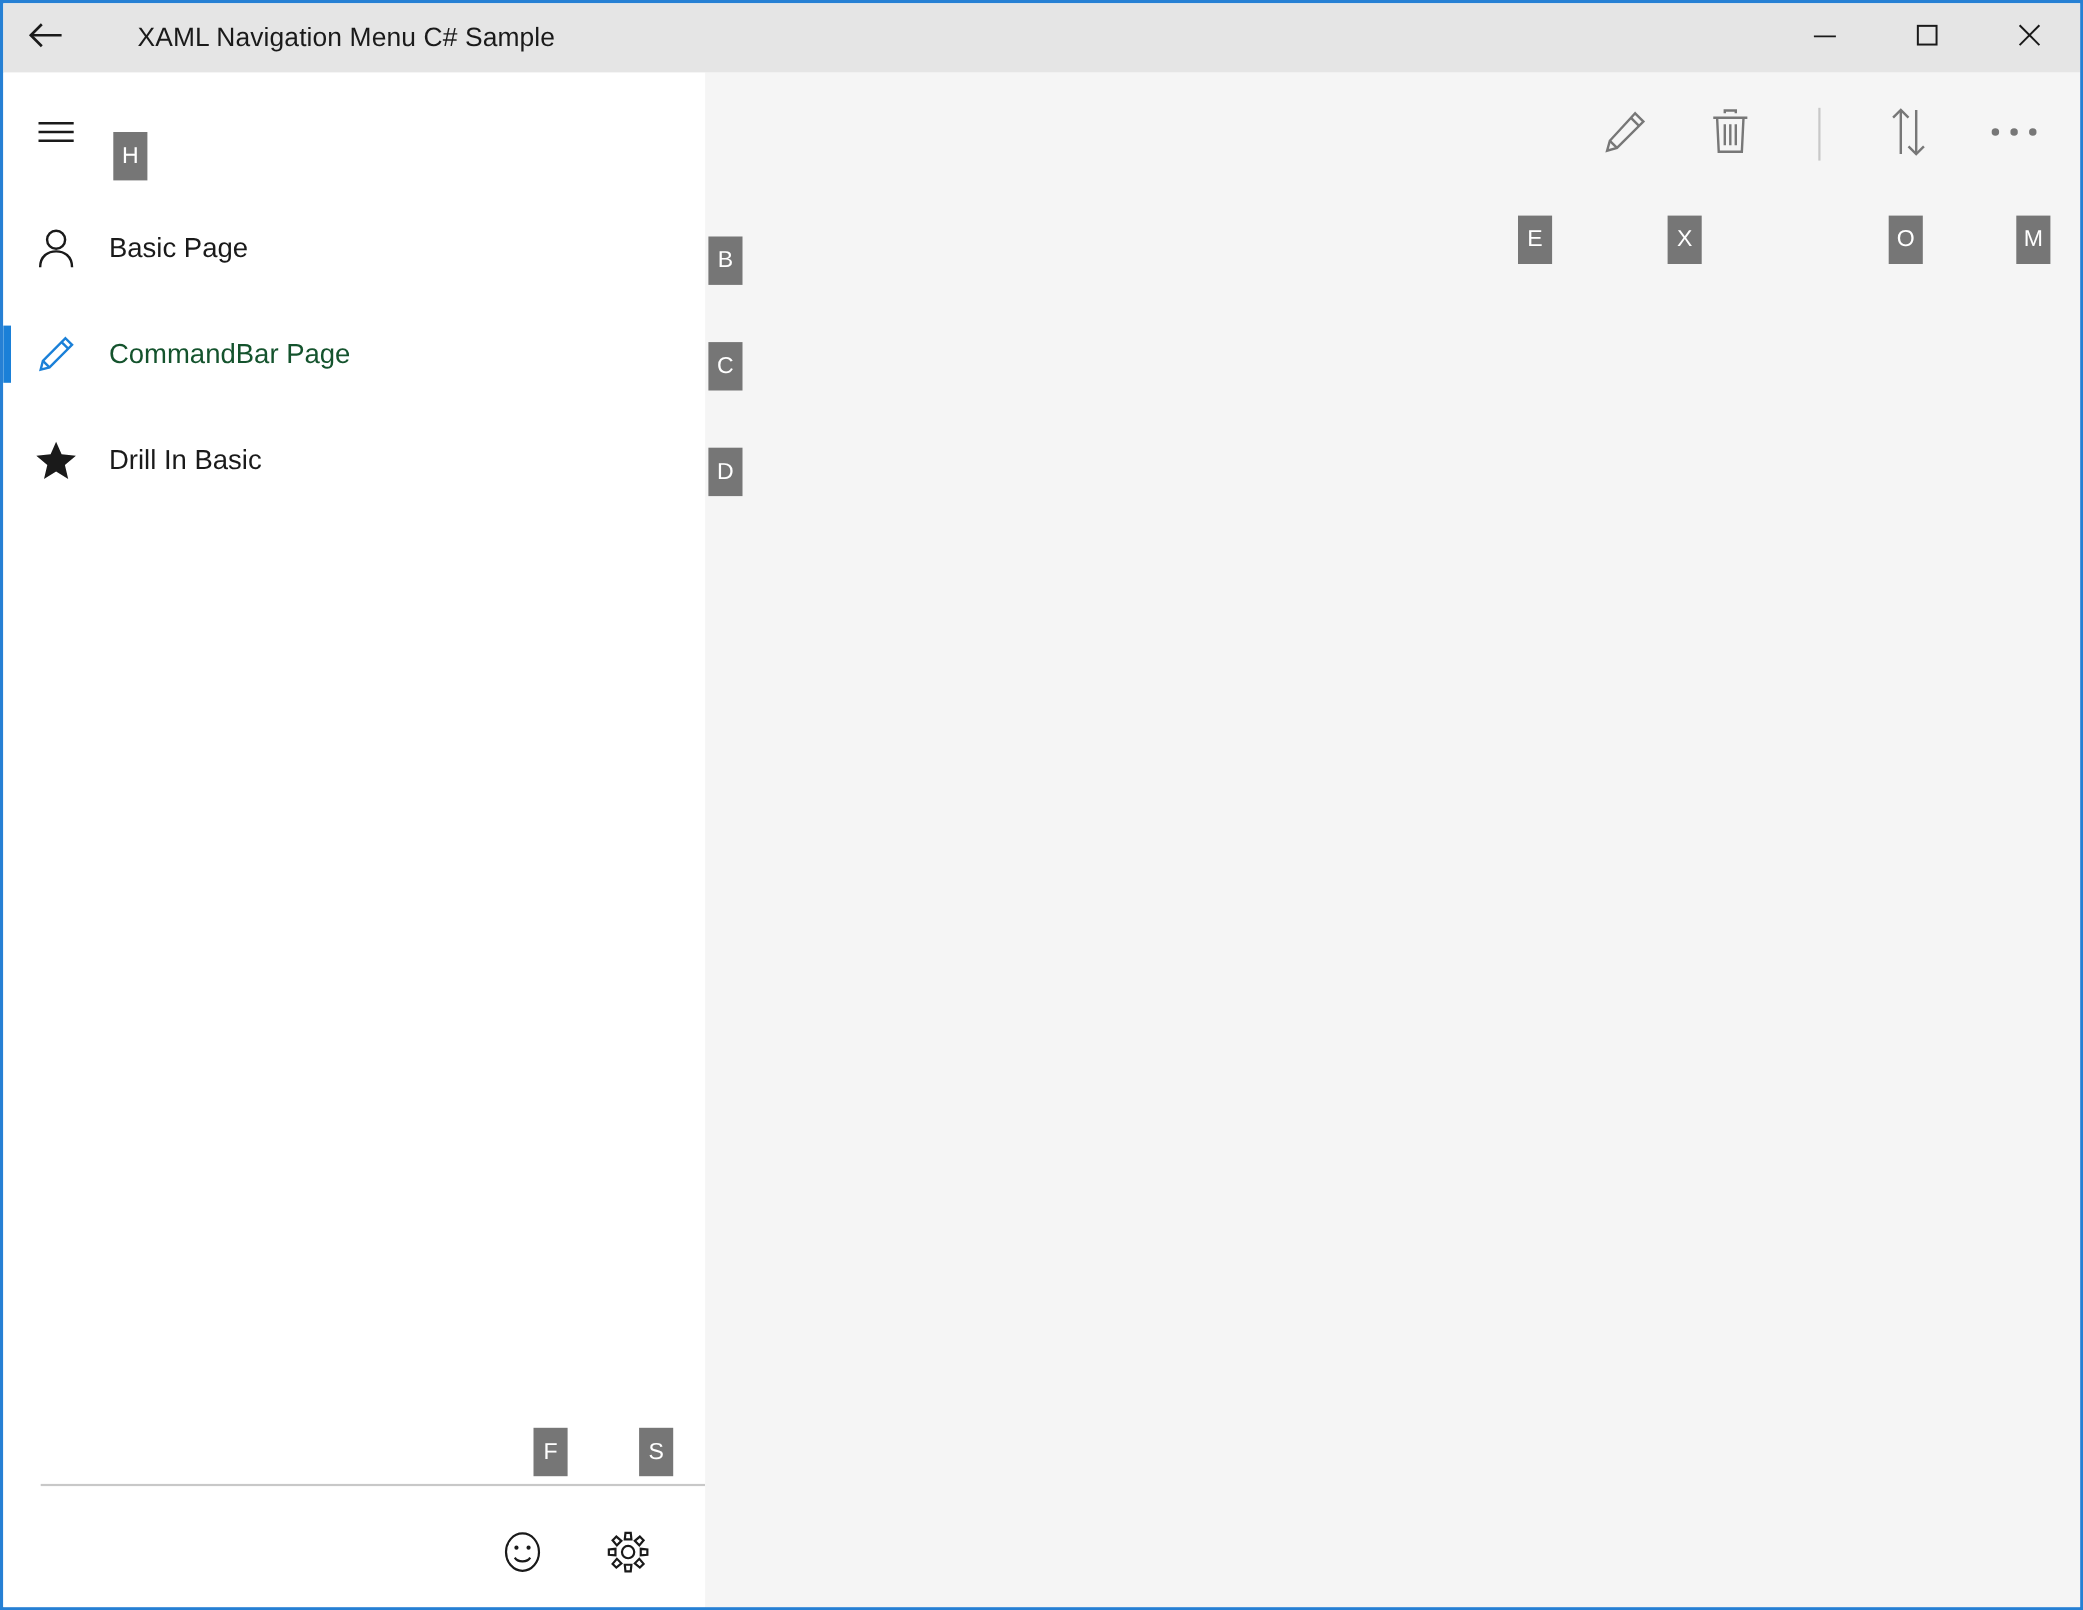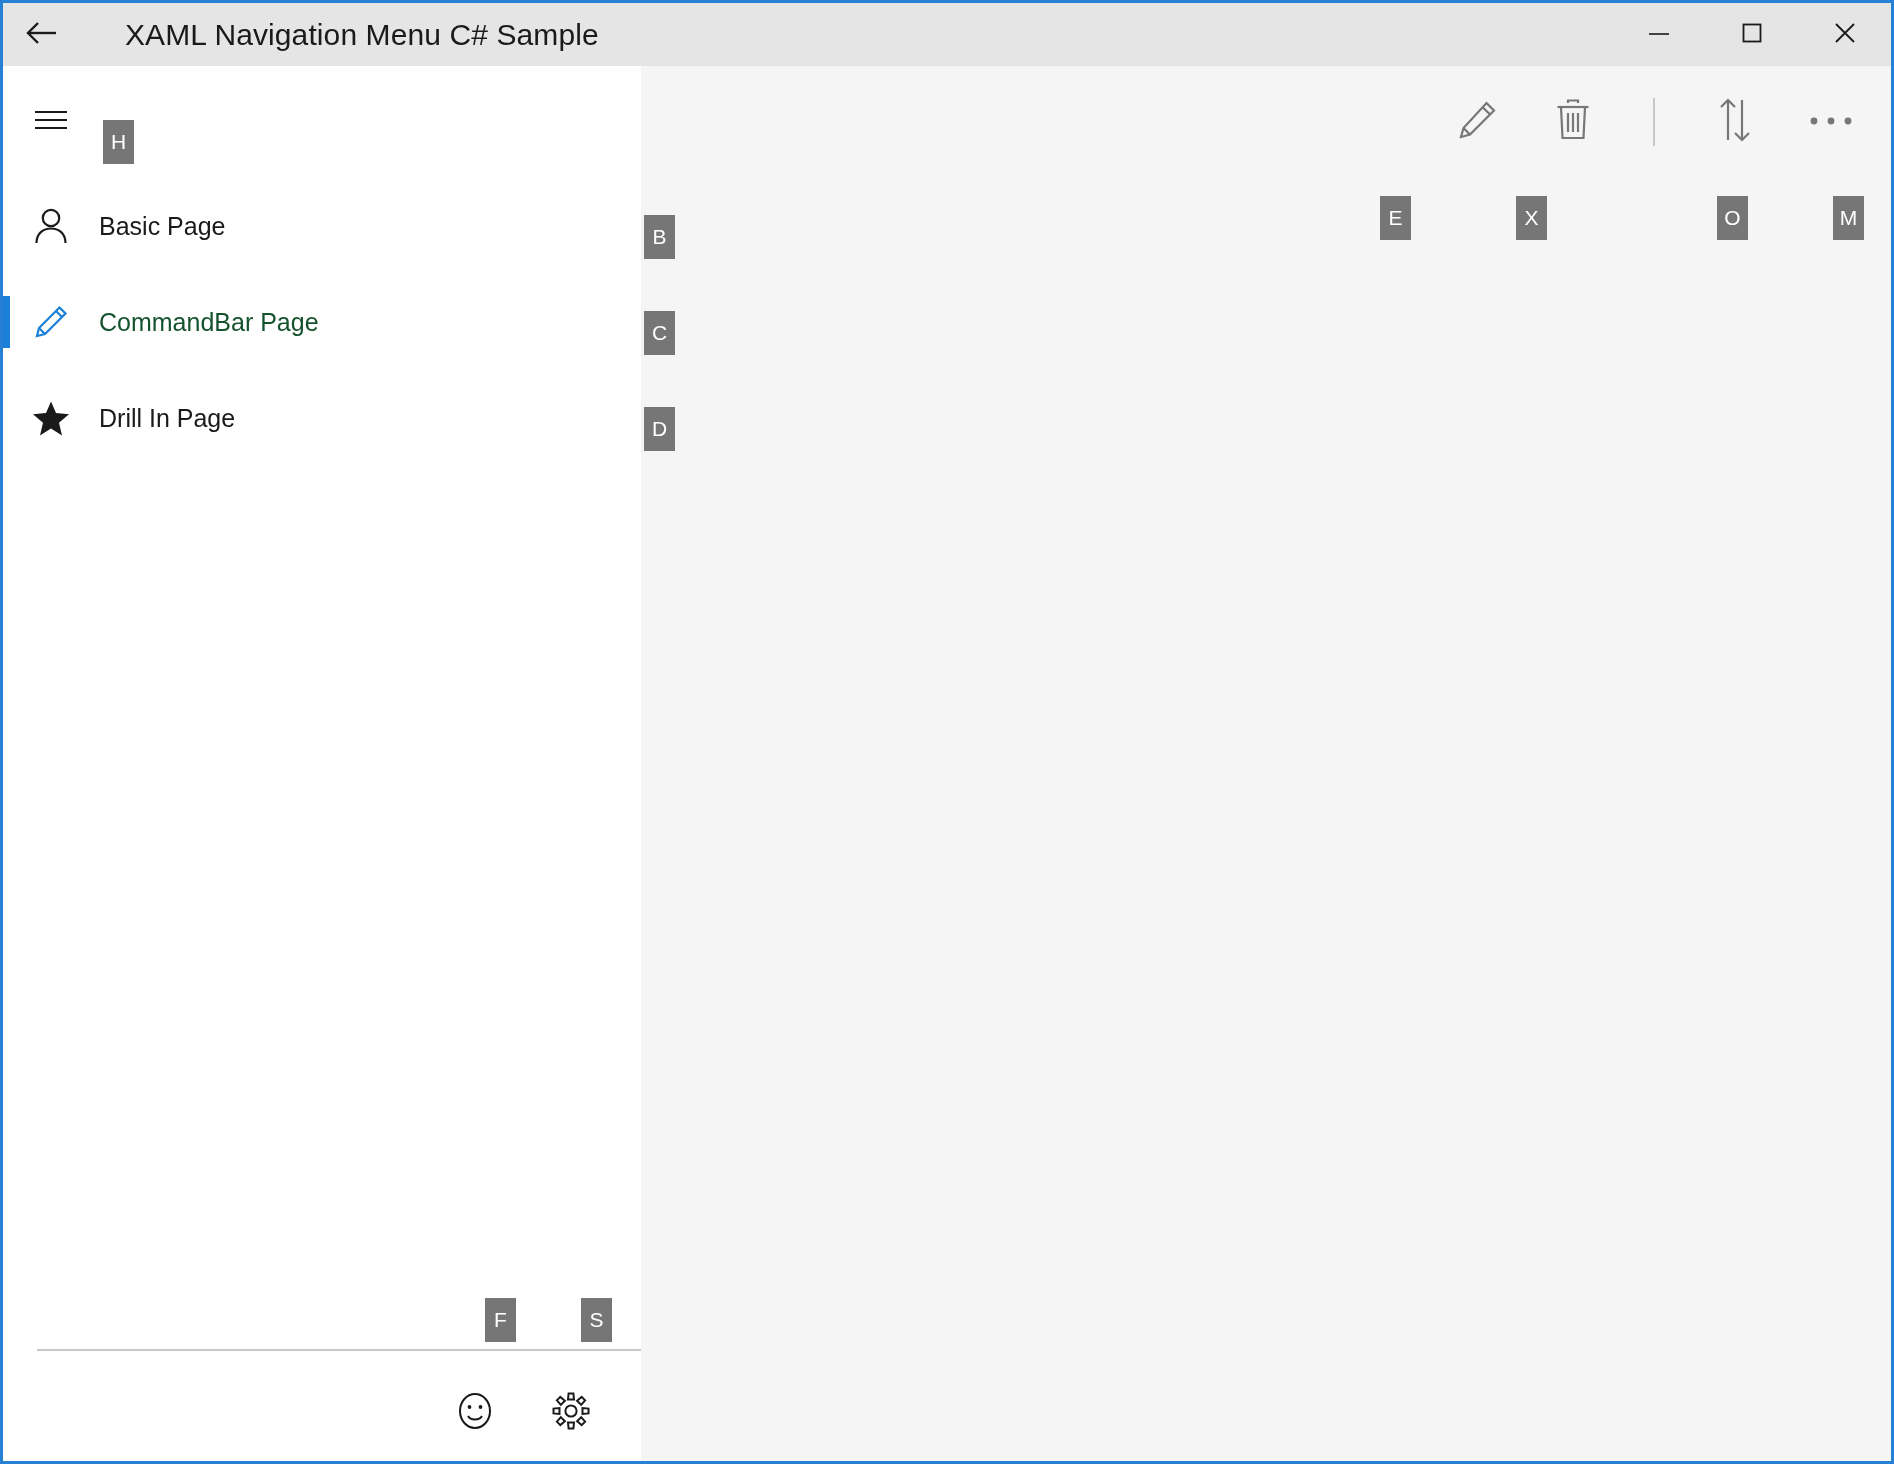--- a/index.html
+++ b/index.html
@@ -31,21 +31,21 @@
 
   #back-button {
     width: 78px;
     height: 63px;
     display: flex;
     align-items: center;
     justify-content: center;
   }
 
   #window-title {
-    font-size: 30px;
+    font-size: 24px;
     color: #1a1a1a;
     letter-spacing: 0.1px;
     margin-left: 44px;
     white-space: nowrap;
   }
 
   #caption-buttons {
     position: absolute;
     right: 0; top: 0;
     height: 63px;
@@ -302,21 +302,21 @@
           </span>
           <span class="nav-label">CommandBar Page</span>
         </div>
 
         <div class="nav-item">
           <span class="nav-icon">
             <svg width="38" height="36" viewBox="0 0 38 36">
               <path d="M19 1.5 L24 13 L37 14.3 L27 22.8 L30 35.5 L19 28.6 L8 35.5 L11 22.8 L1 14.3 L14 13 Z" fill="#1a1a1a"></path>
             </svg>
           </span>
-          <span class="nav-label">Drill In Page</span>
+          <span class="nav-label">Drill In Basic</span>
         </div>
 
       </div>
 
       <div id="sidebar-footer">
         <div id="footer-divider"></div>
         <div id="footer-buttons">
           <div class="footer-btn">
             <span>
               <svg width="40" height="40" viewBox="0 0 40 40">

